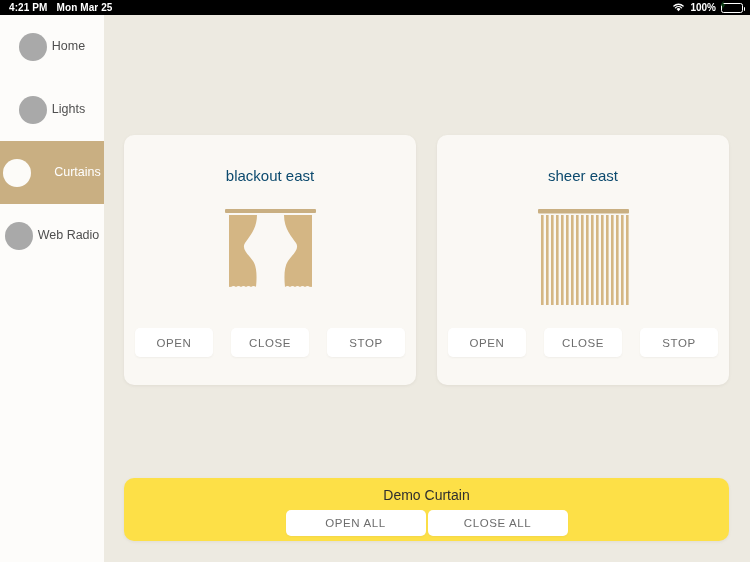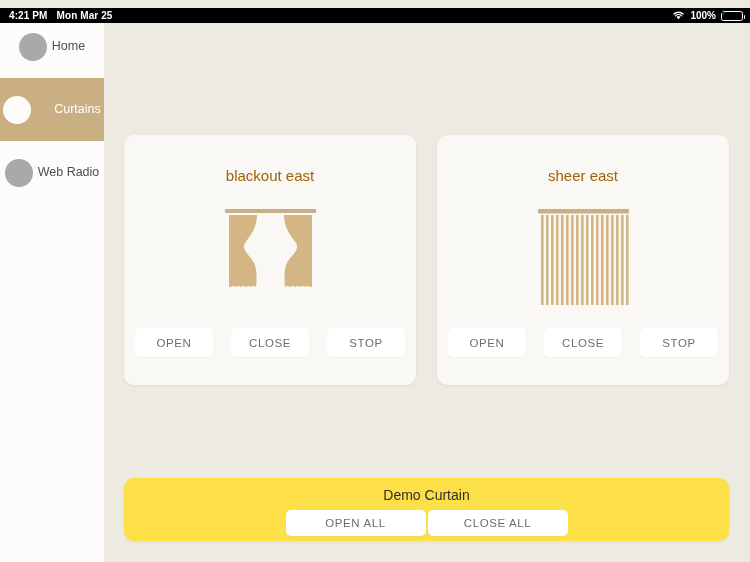--- a/index.html
+++ b/index.html
@@ -25,21 +25,20 @@
     position: absolute;
     top: 0; left: 0;
     width: 750px;
     height: 15px;
     background: #000000;
     color: #ffffff;
     font-size: 10px;
     display: flex;
     align-items: center;
     z-index: 10;
-    margin-top: 8px;
   }
   .status-left {
     display: flex;
     align-items: center;
     gap: 9px;
     padding-left: 9px;
     font-weight: bold;
     letter-spacing: 0.1px;
   }
   .status-right {
@@ -143,21 +142,21 @@
     border-radius: 10px;
     box-shadow: 0 1px 3px rgba(120,110,95,0.10);
     display: flex;
     flex-direction: column;
     align-items: center;
     box-sizing: border-box;
   }
   .card-title {
     margin-top: 33px;
     font-size: 15px;
-    color: #a16207;
+    color: #0c4a6e;
     line-height: 1;
   }
   .card-icon {
     margin-top: 26px;
     height: 100px;
     display: flex;
     align-items: flex-start;
     justify-content: center;
   }
   .card-buttons {
@@ -242,20 +241,24 @@
     </div>
   </div>
 
   <div class="sidebar">
 
     <div class="nav-item">
       <span class="dot"></span>
       <span class="nav-label">Home</span>
     </div>
 
+    <div class="nav-item">
+      <span class="dot"></span>
+      <span class="nav-label">Lights</span>
+    </div>
 
     <div class="nav-item active">
       <span class="dot"></span>
       <span class="nav-label">Curtains</span>
     </div>
 
     <div class="nav-item">
       <span class="dot"></span>
       <span class="nav-label">Web Radio</span>
     </div>

